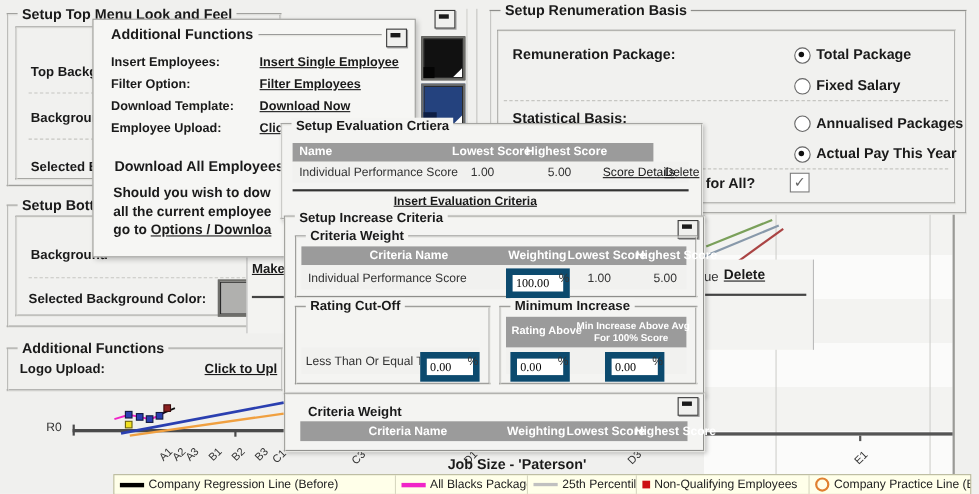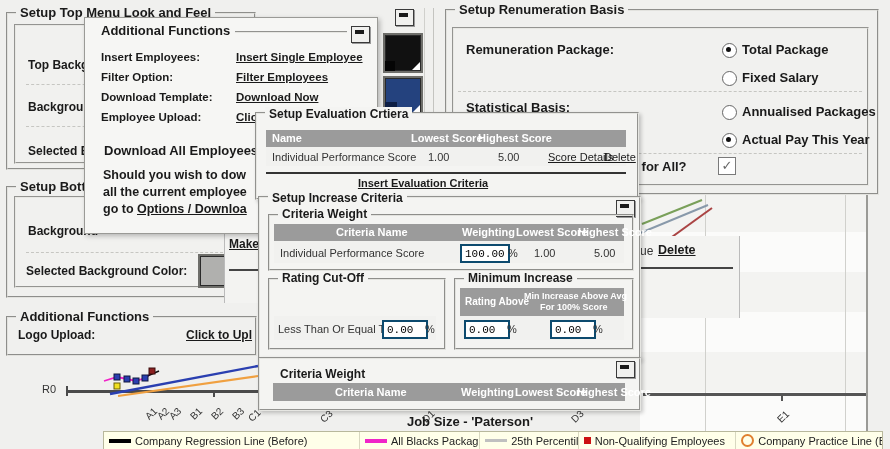--- a/index.html
+++ b/index.html
@@ -29,22 +29,22 @@
   .swatch{position:absolute;border:2px solid #6e6e6a;box-shadow:0 0 0 1px #2a2a2a inset;cursor:pointer;}
   .swatch .tri{position:absolute;right:1px;bottom:1px;width:0;height:0;
     border-left:8px solid transparent;border-bottom:8px solid #fff;}
   .radio{position:absolute;width:13px;height:13px;border:1px solid #666;border-radius:50%;
     background:#fff;cursor:pointer;}
   .radio.sel::after{content:"";position:absolute;left:3px;top:3px;width:5px;height:5px;
     border-radius:50%;background:#111;}
   .rlabel{position:absolute;font-weight:bold;font-size:13px;white-space:nowrap;}
   .checkbox{position:absolute;width:16px;height:16px;background:#fff;border:1px solid #7a7a7a;
     font-size:13px;line-height:15px;text-align:center;color:#666;cursor:pointer;}
-  .inputbox{position:absolute;background:#fff;border:2px solid #0c4a6e;font-size:11px;
-    font-family:Liberation Mono, monospace;padding:1px 3px;height:13px;width:36px;}
+  .inputbox{position:absolute;background:#fff;border:6px solid #0c4a6e;font-size:11px;
+    font-family:Liberation Serif, serif;padding:1px 3px;height:13px;width:36px;}
   .tick-label{position:absolute;font-size:10px;color:#333;transform:rotate(-45deg);
     transform-origin:left top;white-space:nowrap;}
   .legend{position:absolute;left:103px;top:431px;width:778px;height:17px;background:#ffffe9;
     border:1px solid #b8b89c;display:flex;align-items:center;font-size:11px;color:#222;}
   .legend .cell{display:flex;align-items:center;height:100%;border-right:1px solid #d8d8c0;
     padding-left:5px;box-sizing:border-box;white-space:nowrap;overflow:hidden;}
   .legend .cell:last-child{border-right:none;}
   .lswatch{display:inline-block;margin-right:4px;flex:none;}
   .vline{position:absolute;width:1px;background:#d0d0cc;}
   .clip{overflow:hidden;}
@@ -214,21 +214,21 @@
       <span class="radio sel" style="left:268px;top:104px;"></span>
       <span class="rlabel" style="left:288px;top:103px;">Actual Pay This Year</span>
       <div class="dashed" style="left:4px;top:124px;width:404px;"></div>
       <span class="rlabel" style="left:176px;top:130px;">? for All?</span>
       <span class="checkbox" style="left:264px;top:128px;">✓</span>
     </div>
   </div>
 
   <div class="panel" style="left:255px;top:112px;width:380px;height:84px;">
     <div class="gtitle" style="top:-7px;">Setup Evaluation Crtiera</div>
-    <div class="hdr" style="left:9px;top:16px;width:360px;height:17px;text-align:center;">
+    <div class="hdr" style="left:9px;top:16px;width:328px;height:17px;text-align:center;">
       <span style="left:6px;top:2px;">Name</span>
       <span style="left:145px;top:2px;">Lowest Score</span>
       <span style="left:212px;top:2px;">Highest Score</span>
     </div>
     <div class="rowbg" style="left:9px;top:33px;width:360px;height:19px;">
       <span style="left:6px;">Individual Performance Score</span>
       <span style="left:162px;">1.00</span>
       <span style="left:232px;">5.00</span>
       <a class="link" style="position:absolute;left:282px;top:4px;">Score Details</a>
       <a class="link" style="position:absolute;left:338px;top:4px;">Delete</a>

